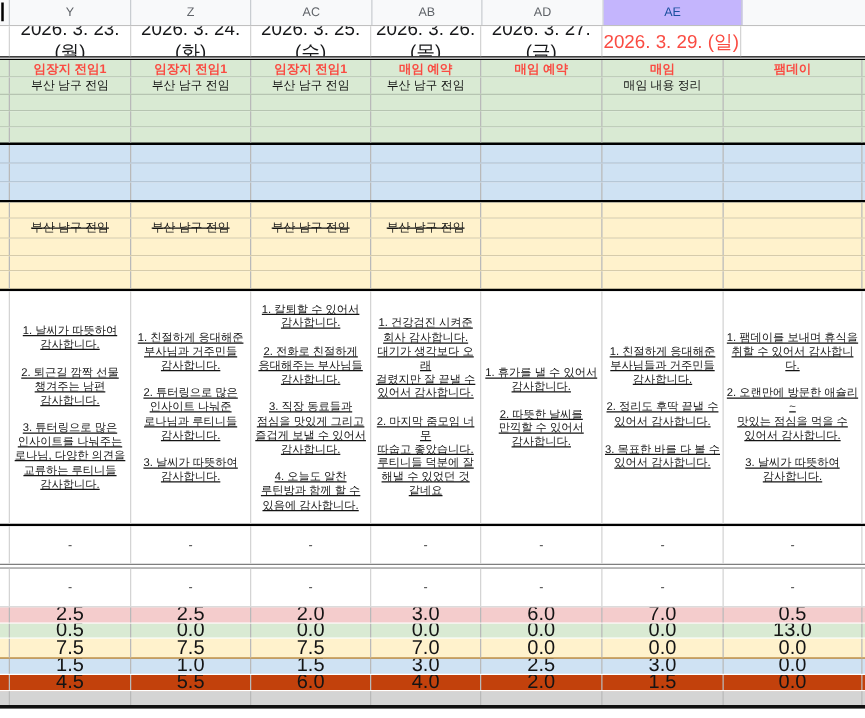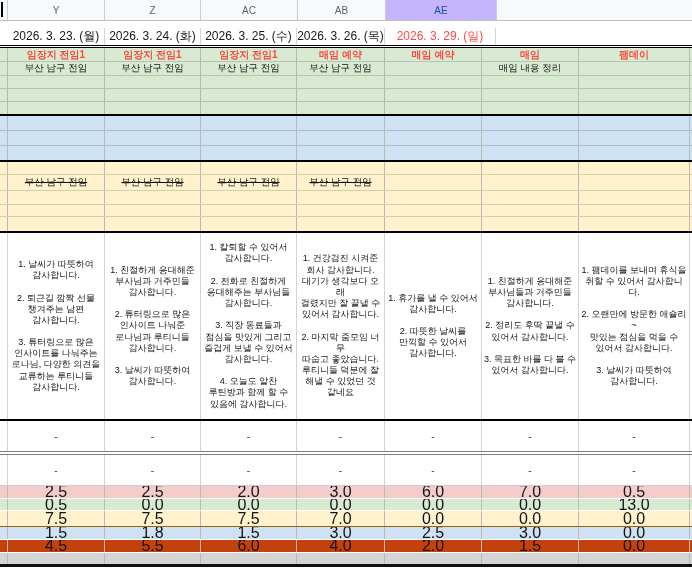--- a/index.html
+++ b/index.html
@@ -15,40 +15,40 @@
   .w5 { width:97px; } .w6 { width:97px; } .w7 { width:111px; }
   .fill { flex:1 1 auto; border-right:none; }
 
   
   .r-letters { height:21px; background:#f8f9fa; border-bottom:1px solid #c0c0c0;
                font-size:10px; color:#5f6368; }
   .r-letters .cell { border-right-color:#c9cdd1; }
   .r-letters .sel { background:#c4b5fd; color:#1b4f9e; }
 
   .r-dates { height:27px; background:#ffffff; border-bottom:3px double #000;
-             font-size:12px; color:#17181a;align-items:flex-end; }
+             font-size:15px; color:#17181a; }
   .r-dates .cell { border-right-color:#d4d4d4; }
   .sat { color:#3d7ae5; }
   .sun { color:#fa4b42; }
 
   .r-g { background:#d9ead3; border-bottom:1px solid rgba(0,0,0,.16);justify-content:space-between; }
   .r-b { background:#cfe2f3; border-bottom:1px solid rgba(0,0,0,.16); }
   .r-y { background:#fff2cc; border-bottom:1px solid rgba(0,0,0,.16); }
   .h14 { height:14px; } .h13 { height:13px; } .h15 { height:15px; }
   .h16 { height:16px; } .h12 { height:12px; }
   .endsec { border-bottom:2px solid #000 !important; }
 
   .redhdr { color:#fa4b42; font-weight:bold; font-size:10px; }
   .sub { font-size:9.5px; color:#141414; }
   .strike { font-size:9.5px; color:#141414; text-decoration:line-through; }
 
   .r-note { height:188px; background:#fff; border-bottom:2px solid #000; }
   .r-note .cell { border-right-color:#d4d4d4; }
   .note { font-size:9px; line-height:1.24; white-space:pre-line; color:#141414;
-          padding:2px 1px; }
+          padding:2px 1px;text-decoration:underline; }
 
   .r-dash1 { height:34px; background:#fff; border-bottom:4px double #7e7e7e;
              font-size:10px; color:#3c3c3c; }
   .r-dash2 { height:31px; background:#fff; border-bottom:1px solid #cfcfcf;
              font-size:10px; color:#3c3c3c; }
   .r-dash1 .cell, .r-dash2 .cell { border-right-color:#d4d4d4; }
 
   .num { font-size:16px; color:#141414; }
   .r-n1 { height:13px; background:#f4cccc; border-bottom:1px solid #fff; }
   .r-n2 { height:12px; background:#d9ead3; border-bottom:1px solid #fff; }
@@ -66,30 +66,32 @@
 
 <div id="sheet">
   <div class="cursor-bar"></div>
 
   <div class="row r-letters">
     <div class="cell s"></div>
     <div class="cell w1">Y</div>
     <div class="cell w2">Z</div>
     <div class="cell w5">AC</div>
     <div class="cell w4">AB</div>
+    <div class="cell w6">AD</div>
     <div class="cell w7 sel">AE</div>
     <div class="cell fill"></div>
   </div>
 
   <div class="row r-dates">
     <div class="cell s"></div>
     <div class="cell w1">2026. 3. 23. (월)</div>
     <div class="cell w2">2026. 3. 24. (화)</div>
     <div class="cell w3">2026. 3. 25. (수)</div>
     <div class="cell w4">2026. 3. 26. (목)</div>
+    <div class="cell w5">2026. 3. 27. (금)</div>
     <div class="cell w7 sun">2026. 3. 29. (일)</div>
     <div class="cell fill"></div>
   </div>
 
   <div class="row r-g h14">
     <div class="cell s"></div>
     <div class="cell w1 redhdr">임장지 전임1</div>
     <div class="cell w2 redhdr">임장지 전임1</div>
     <div class="cell w3 redhdr">임장지 전임1</div>
     <div class="cell w4 redhdr">매임 예약</div>
@@ -363,21 +365,21 @@
     <div class="cell w3 num">7.5</div>
     <div class="cell w4 num">7.0</div>
     <div class="cell w5 num">0.0</div>
     <div class="cell w6 num">0.0</div>
     <div class="cell w7 num">0.0</div>
     <div class="cell fill"></div>
   </div>
   <div class="row r-n4">
     <div class="cell s"></div>
     <div class="cell w1 num">1.5</div>
-    <div class="cell w2 num">1.8</div>
+    <div class="cell w2 num">1.0</div>
     <div class="cell w3 num">1.5</div>
     <div class="cell w4 num">3.0</div>
     <div class="cell w5 num">2.5</div>
     <div class="cell w6 num">3.0</div>
     <div class="cell w7 num">0.0</div>
     <div class="cell fill"></div>
   </div>
   <div class="row r-n5">
     <div class="cell s"></div>
     <div class="cell w1 num">4.5</div>

